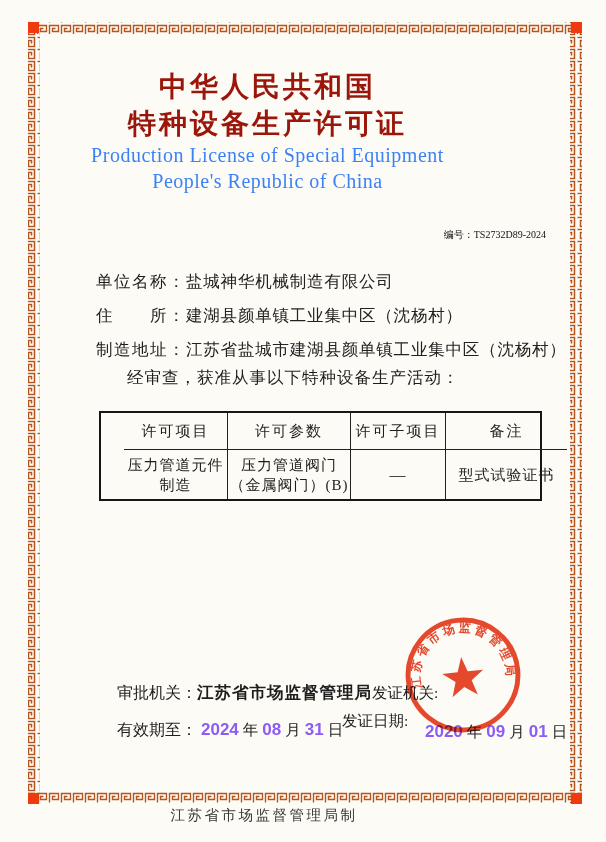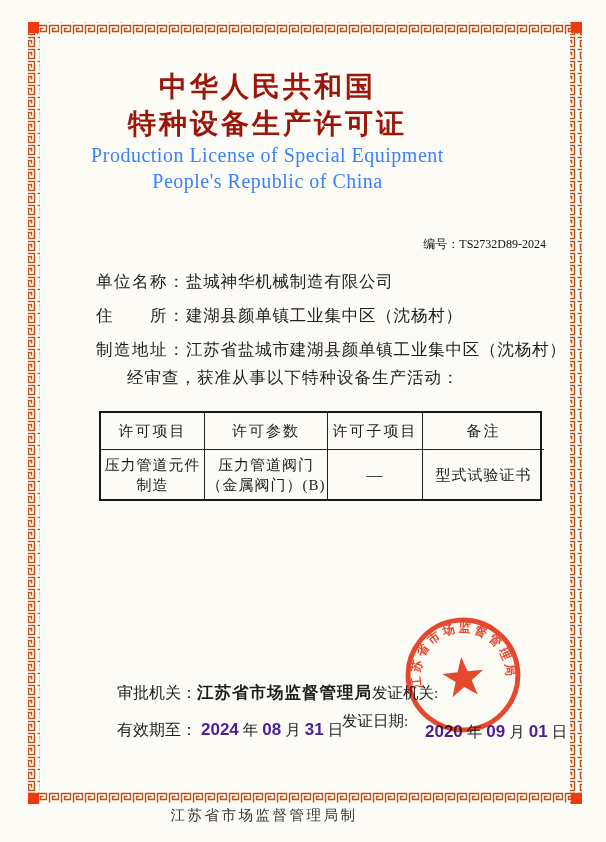--- a/index.html
+++ b/index.html
@@ -4,47 +4,47 @@
 <style>
   html,body{margin:0;padding:0;}
   .page{
     position:relative;width:606px;height:842px;background:#fcfbf5;
     font-family:"Liberation Serif","DejaVu Serif",serif;color:#1e1e1e;overflow:hidden;
   }
   .frame{position:absolute;left:0;top:0;}
   .title-block{position:absolute;left:0;top:68px;width:535px;text-align:center;}
   .t-cn{font-size:28px;line-height:37px;font-weight:bold;color:#9a150a;letter-spacing:3px;}
   .t-en{font-size:20px;line-height:26px;color:#3b82f6;letter-spacing:0.5px;}
-  .license-no{position:absolute;top:236px;right:60px;font-size:12px;color:#111;}
+  .license-no{position:absolute;top:228px;right:60px;font-size:10px;color:#111;}
   .field{position:absolute;left:96px;font-size:16.5px;letter-spacing:0.8px;white-space:nowrap;}
   .f-label{letter-spacing:1.5px;}
   .f-value{color:#222;}
   .note{position:absolute;left:127px;top:367px;font-size:16.5px;letter-spacing:1px;}
   .lic-table{
     position:absolute;left:99px;top:411px;width:443px;
     display:grid;grid-template-columns:104px 123px 95px 121px;grid-template-rows:37px 49px;
-    border:2px solid #161616;box-sizing:border-box;background:transparent;
+    border:2px solid #161616;box-sizing:border-box;background:transparent;padding-left:23px;
   }
   .lic-cell{
     border-right:1px solid #222;border-bottom:1px solid #222;
     display:flex;flex-direction:column;align-items:center;justify-content:center;
     font-size:15px;line-height:20px;text-align:center;letter-spacing:1px;
   }
   .lic-cell.last-col{border-right:none;}
   .lic-cell.last-row{border-bottom:none;}
   .lic-cell.th{letter-spacing:2px;}
   .dash{font-size:16px;}
   .foot-line{position:absolute;white-space:nowrap;font-size:16px;}
   .approve{left:117px;top:682px;text-align:right;}
   .approve .bold-val{font-weight:bold;font-size:16.5px;letter-spacing:1px;font-family:"Liberation Sans","DejaVu Sans",sans-serif;}
   .issue-org{left:372px;top:683px;font-size:15.5px;}
   .valid{left:117px;top:720px;}
   .issue-date-label{left:342px;top:711px;font-size:15.5px;}
   .issue-date{left:425px;top:722px;}
-  .d-num{font-family:"Liberation Sans","DejaVu Sans",sans-serif;font-weight:bold;font-size:17px;color:#4c1d95;}
+  .d-num{font-family:"Liberation Sans","DejaVu Sans",sans-serif;font-weight:bold;font-size:17px;color:#8b5cf6;}
   .d-unit{font-size:15.5px;}
   .seal{position:absolute;left:400px;top:612px;mix-blend-mode:multiply;opacity:0.93;}
   .made-by{position:absolute;left:0;top:806px;width:528px;text-align:center;
     font-size:14.5px;letter-spacing:2.5px;color:#383838;}
 </style>
 </head>
 <body>
 
 <div class="page">
 

